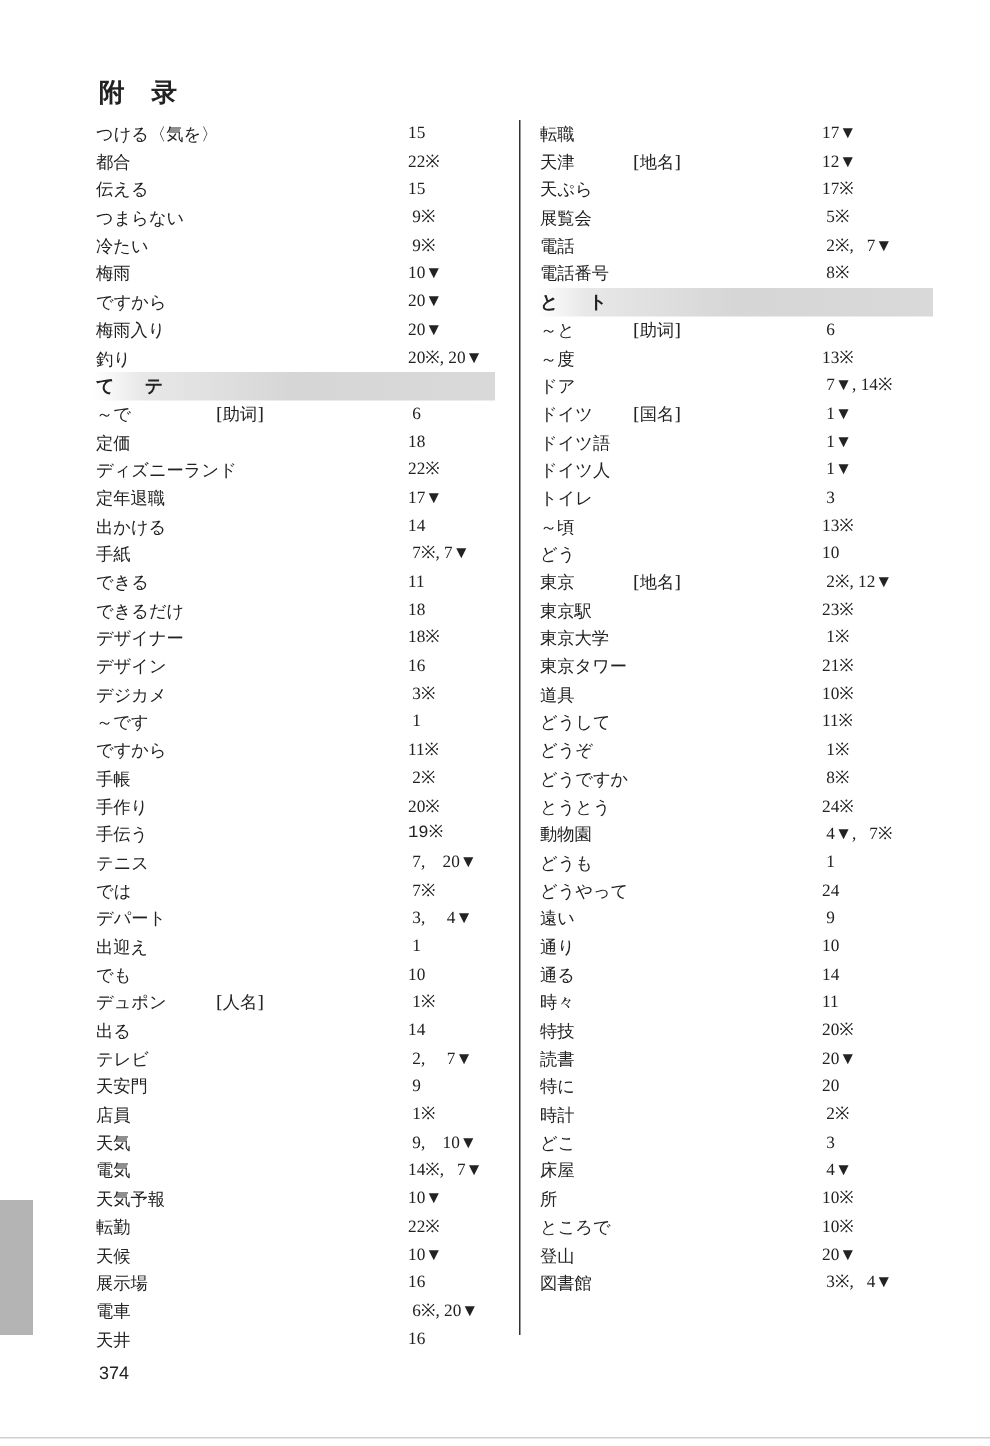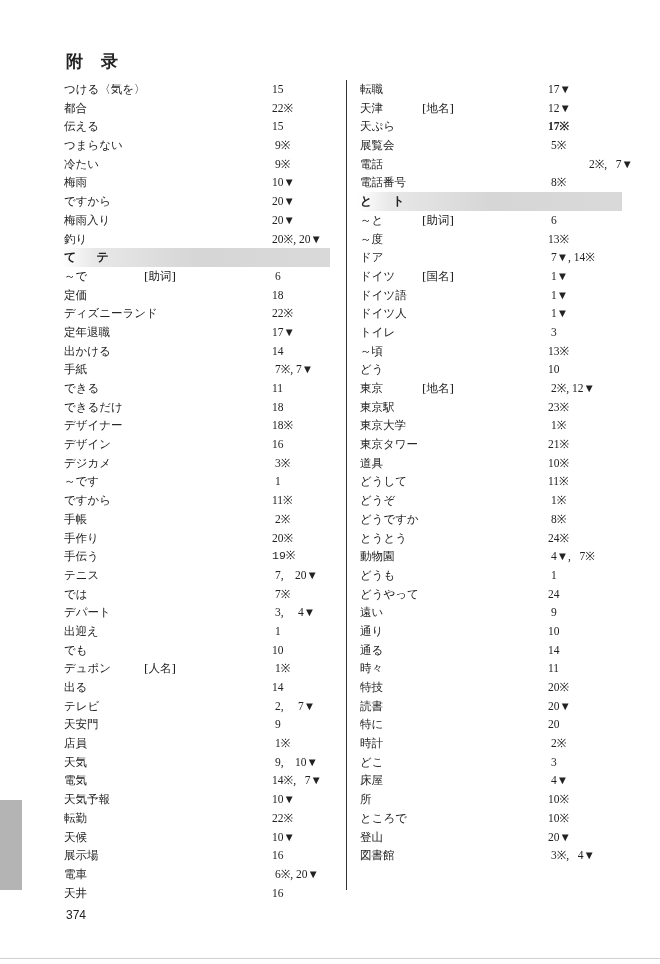--- a/index.html
+++ b/index.html
@@ -215,29 +215,29 @@
       <span class="term">転職</span>
       <span class="refs" style="white-space: pre;">17▼</span>
     </div>
     <div class="row">
       <span class="term">天津</span>
       <span class="note">[地名]</span>
       <span class="refs" style="white-space: pre;">12▼</span>
     </div>
     <div class="row">
       <span class="term">天ぷら</span>
-      <span class="refs" style="white-space: pre; font-weight: bold;">17※</span>
+      <span class="refs" style="white-space: pre;">17※</span>
     </div>
     <div class="row">
       <span class="term">展覧会</span>
       <span class="refs" style="white-space: pre;"> 5※</span>
     </div>
     <div class="row">
       <span class="term">電話</span>
-      <span class="refs" style="white-space: pre; margin-left: 38px;"> 2※,   7▼</span>
+      <span class="refs" style="white-space: pre;"> 2※,   7▼</span>
     </div>
     <div class="row">
       <span class="term">電話番号</span>
       <span class="refs" style="white-space: pre;"> 8※</span>
     </div>
     <div class="section">と ト</div>
     <div class="row">
       <span class="term">～と</span>
       <span class="note">[助词]</span>
       <span class="refs" style="white-space: pre;"> 6</span>

